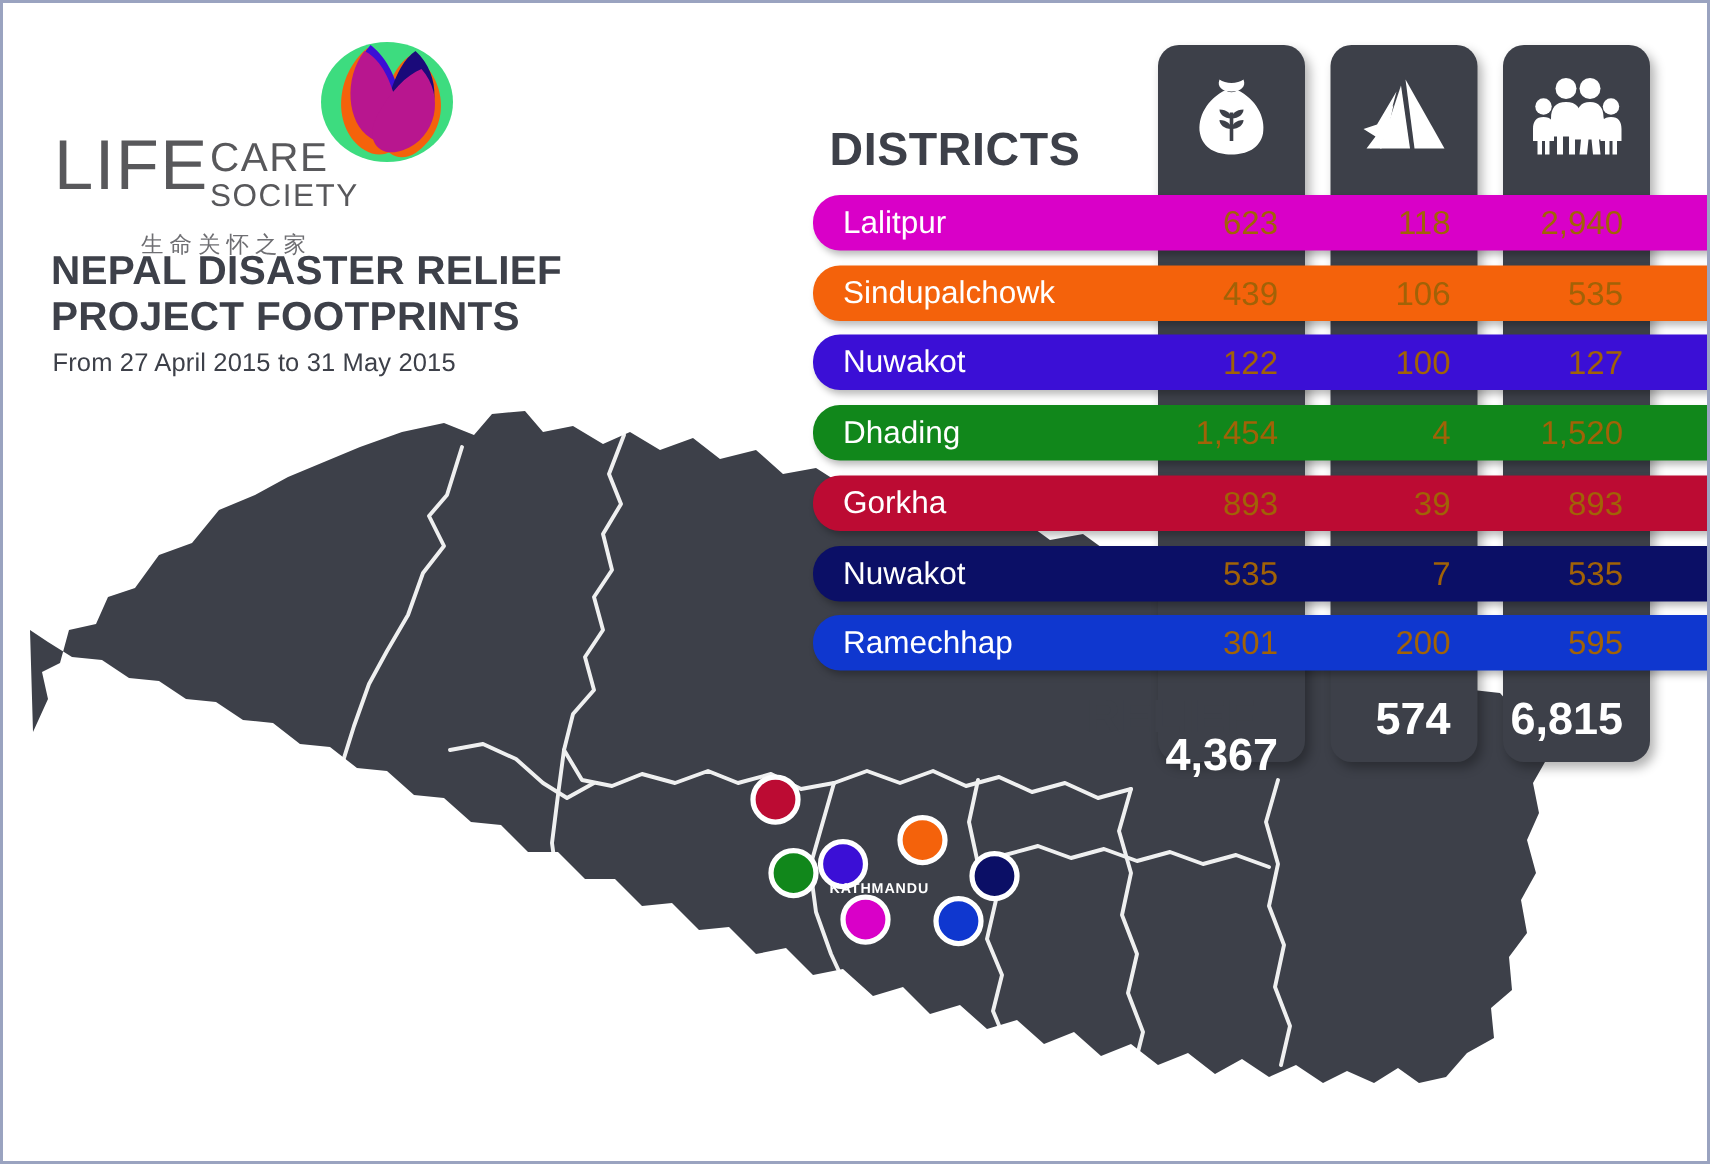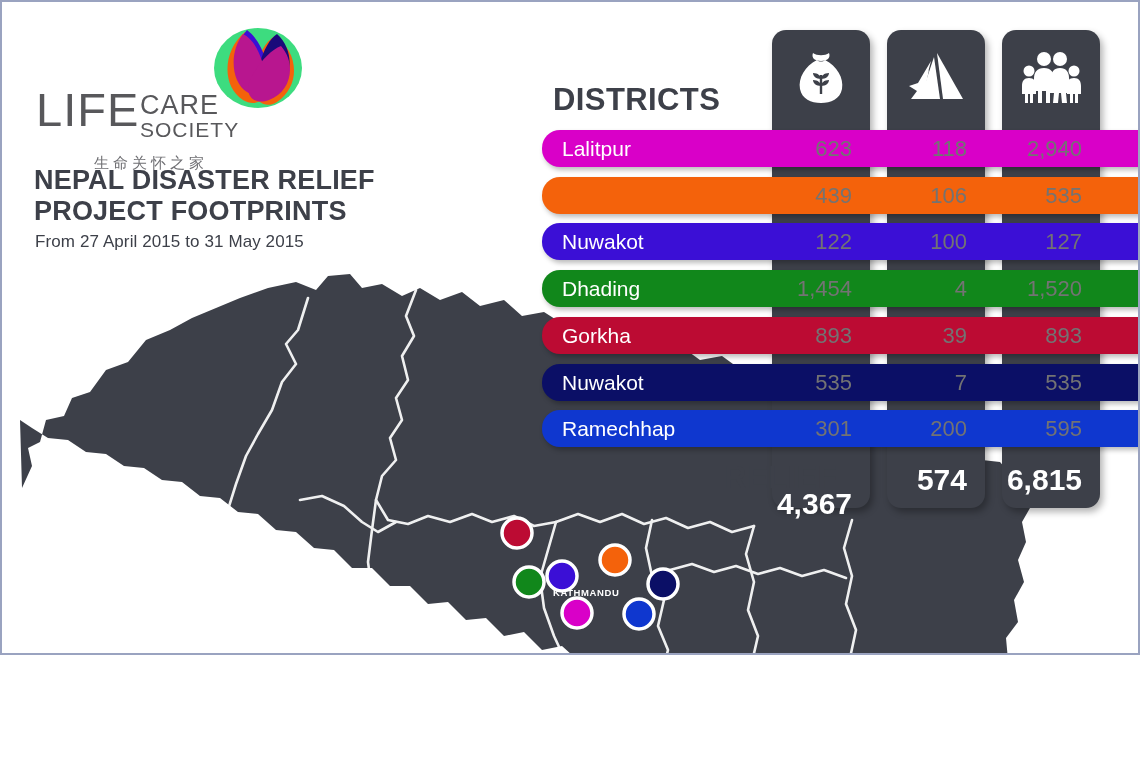--- a/index.html
+++ b/index.html
@@ -1,20 +1,20 @@
 <!DOCTYPE html>
 <html><head>
 <meta charset="utf-8">
 <style>
   html,body{margin:0;padding:0;background:#ffffff;}
   body{font-family:"Liberation Sans", sans-serif;}
 
   #stage{
     position:relative;
-    width:1140px;height:655px;
+    width:1140px;height:776px;
     background:#ffffff;
     border:2px solid #9aa3c0;
     box-sizing:border-box;
     overflow:hidden;
   }
 
   
   #logo-block{position:absolute;left:34px;top:22px;width:330px;}
   #logo-mark{position:absolute;left:167px;top:-8px;width:110px;height:110px;}
   #logo-wordmark{position:absolute;left:0px;top:62px;width:260px;height:64px;}
@@ -72,21 +72,21 @@
     position:absolute;left:0;top:0;height:37px;width:600px;
     border-top-left-radius:18px;border-bottom-left-radius:18px;
     box-shadow:2px 3px 5px rgba(0,0,0,.27);
   }
   .row .dname{
     position:absolute;left:20px;top:0;height:37px;line-height:37px;
     font-size:21px;color:#ffffff;white-space:nowrap;
   }
   .row .val{
     position:absolute;top:0;height:37px;line-height:37px;width:78px;
-    text-align:right;font-size:22px;color:#737373;font-weight:normal;
+    text-align:right;font-size:22px;color:#a16207;font-weight:normal;
   }
   .v1{left:232px;}
   .v2{left:347px;}
   .v3{left:462px;}
 
   
   #total-label{
     position:absolute;left:85px;top:444px;width:210px;
     text-align:right;font-size:31px;font-weight:bold;color:#3d4049;
     letter-spacing:.4px;
@@ -244,20 +244,21 @@
     <div id="rows-host">
         <div class="row" style="top: 114px;">
           <div class="bar" style="background: rgb(217, 0, 200);"></div>
           <div class="dname">Lalitpur</div>
           <div class="val v1">623</div>
           <div class="val v2">118</div>
           <div class="val v3">2,940</div>
         </div>
         <div class="row" style="top: 160.7px;">
           <div class="bar" style="background: rgb(244, 98, 11);"></div>
+          <div class="dname">Sindupalchowk</div>
           <div class="val v1">439</div>
           <div class="val v2">106</div>
           <div class="val v3">535</div>
         </div>
         <div class="row" style="top: 207.4px;">
           <div class="bar" style="background: rgb(59, 15, 214);"></div>
           <div class="dname">Nuwakot</div>
           <div class="val v1">122</div>
           <div class="val v2">100</div>
           <div class="val v3">127</div>

